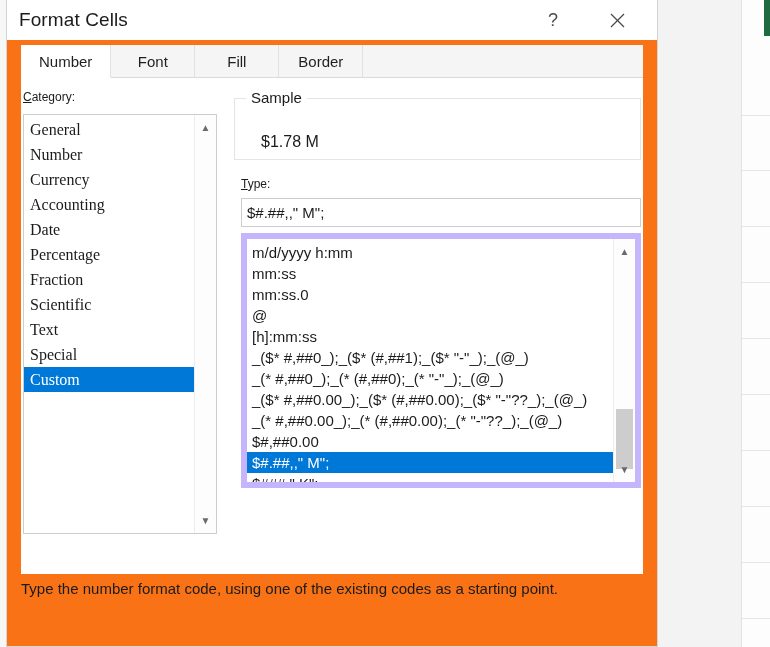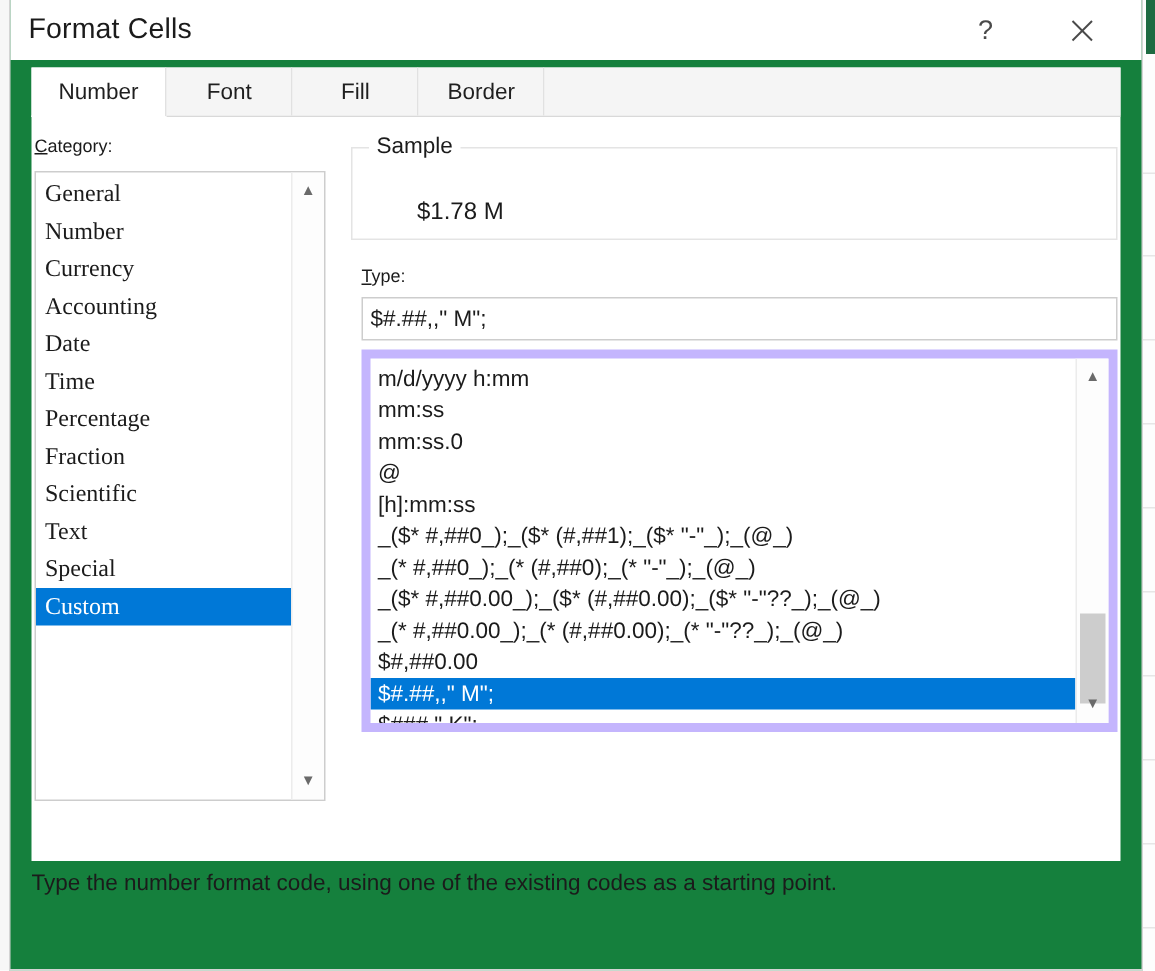--- a/index.html
+++ b/index.html
@@ -54,23 +54,23 @@
     width: 6px;
     height: 647px;
     background: #f7f7f7;
   }
 
   
   #dialog {
     position: absolute;
     left: 6px;
     top: 0;
-    width: 756px;
+    width: 652px;
     height: 647px;
-    background: #15803d;
+    background: #f97316;
     border: 1px solid #d4d4d4;
     border-top: none;
     box-sizing: border-box;
   }
 
   
   #titlebar {
     position: relative;
     height: 40px;
     background: #ffffff;
@@ -228,21 +228,21 @@
     position: absolute;
     left: 225px;
     top: 11px;
     background: #ffffff;
     padding: 0 5px;
     font-size: 15px;
     color: #1b1b1b;
   }
   #sample-value {
     position: absolute;
-    left: 257px;
+    left: 240px;
     top: 55px;
     font-size: 16px;
     color: #1b1b1b;
   }
 
   
   #type-label { left: 220px; top: 99px; }
   #type-input {
     position: absolute;
     left: 220px;
@@ -377,21 +377,20 @@
 
     <div class="field-label" id="category-label"><u>C</u><span>ategory:</span></div>
 
     <div id="category-listbox">
       <div id="category-items">
         <div class="cat-item">General</div>
         <div class="cat-item">Number</div>
         <div class="cat-item">Currency</div>
         <div class="cat-item">Accounting</div>
         <div class="cat-item">Date</div>
-        <div class="cat-item">Time</div>
         <div class="cat-item">Percentage</div>
         <div class="cat-item">Fraction</div>
         <div class="cat-item">Scientific</div>
         <div class="cat-item">Text</div>
         <div class="cat-item">Special</div>
         <div class="cat-item selected">Custom</div>
       </div>
       <div class="vscroll">
         <div class="arrow up">▲</div>
         <div class="arrow down">▼</div>

